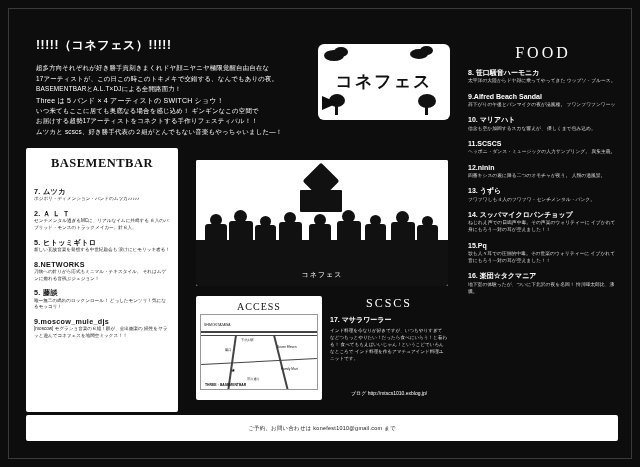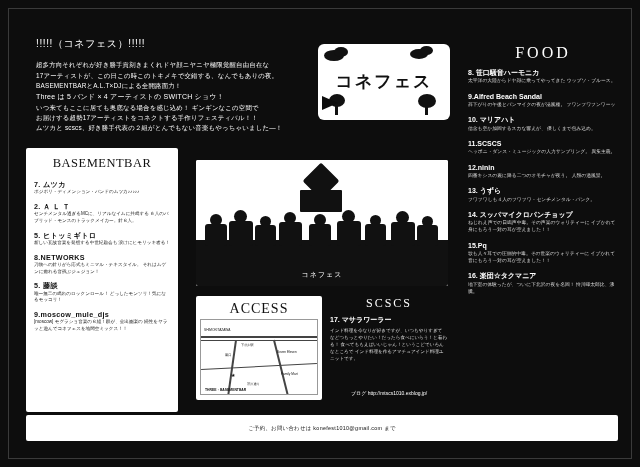--- a/index.html
+++ b/index.html
@@ -5,21 +5,21 @@
   html,body{margin:0;padding:0;background:#ffffff;}
   body{width:640px;height:467px;font-family:"Liberation Sans",sans-serif;}
   .poster{position:relative;width:640px;height:467px;background:#0d0d0d;overflow:hidden;}
   .inner-border{position:absolute;left:8px;top:8px;right:8px;bottom:8px;border:1px solid #3a3a3a;}
 
   
   .intro{
     position:absolute;left:36px;top:36px;width:300px;
     color:#ffffff;font-size:6.4px;line-height:1.62;letter-spacing:.2px;
   }
-  .intro .ttl{font-size:10px;font-weight:normal;letter-spacing:.6px;display:block;margin-bottom:8px;}
+  .intro .ttl{font-size:12px;font-weight:bold;letter-spacing:.6px;display:block;margin-bottom:8px;}
   .intro p{margin:0;}
   .intro .big{font-size:7px;}
   .speech-tail{
     position:absolute;left:322px;top:96px;width:0;height:0;
     border-top:7px solid transparent;border-bottom:7px solid transparent;border-left:16px solid #0d0d0d;
   }
 
   
   .logo-wrap{position:absolute;left:318px;top:44px;width:132px;height:76px;}
   .logo-bg{
@@ -47,33 +47,33 @@
   .entry .name{font-size:7px;font-weight:bold;line-height:1.35;}
   .entry .desc{font-size:4.8px;line-height:1.5;color:#ddd;}
 
   
   .left-panel{
     position:absolute;left:26px;top:148px;width:152px;height:264px;
     background:#ffffff;color:#111;border-radius:2px;padding:6px 8px 6px 8px;
     box-sizing:border-box;
   }
   .left-panel h2{
-    margin:2px 0 9px 0;text-align:center;font-size:12.5px;font-weight:normal;
+    margin:2px 0 16px 0;text-align:center;font-size:12.5px;font-weight:bold;
     letter-spacing:.5px;font-family:"Liberation Serif",serif;
   }
   .lp-entry{margin-bottom:6px;}
   .lp-entry .name{font-size:7.2px;font-weight:bold;line-height:1.3;letter-spacing:.3px;}
   .lp-entry .desc{font-size:4.6px;line-height:1.45;color:#222;}
 
   
   .access{
     position:absolute;left:196px;top:296px;width:126px;height:104px;
     background:#ffffff;color:#111;border-radius:2px;box-sizing:border-box;padding:4px;
   }
-  .access h3{margin:1px 0 2px 0;text-align:center;font-size:14px;font-weight:normal;letter-spacing:1px;font-family:"Liberation Serif",serif;}
+  .access h3{margin:1px 0 2px 0;text-align:center;font-size:10px;font-weight:normal;letter-spacing:1px;font-family:"Liberation Serif",serif;}
   .map{position:relative;width:100%;height:76px;background:#fff;border:1px solid #999;box-sizing:border-box;overflow:hidden;}
   .map .road{position:absolute;background:#444;}
   .map .lbl{position:absolute;font-size:3.2px;color:#111;white-space:nowrap;}
   .map .star{position:absolute;font-size:5px;color:#111;}
   .map .venue{position:absolute;left:4px;bottom:2px;font-size:3.4px;font-weight:bold;}
 
   
   .food{
     position:absolute;left:330px;top:296px;width:118px;height:104px;
     color:#fff;box-sizing:border-box;

